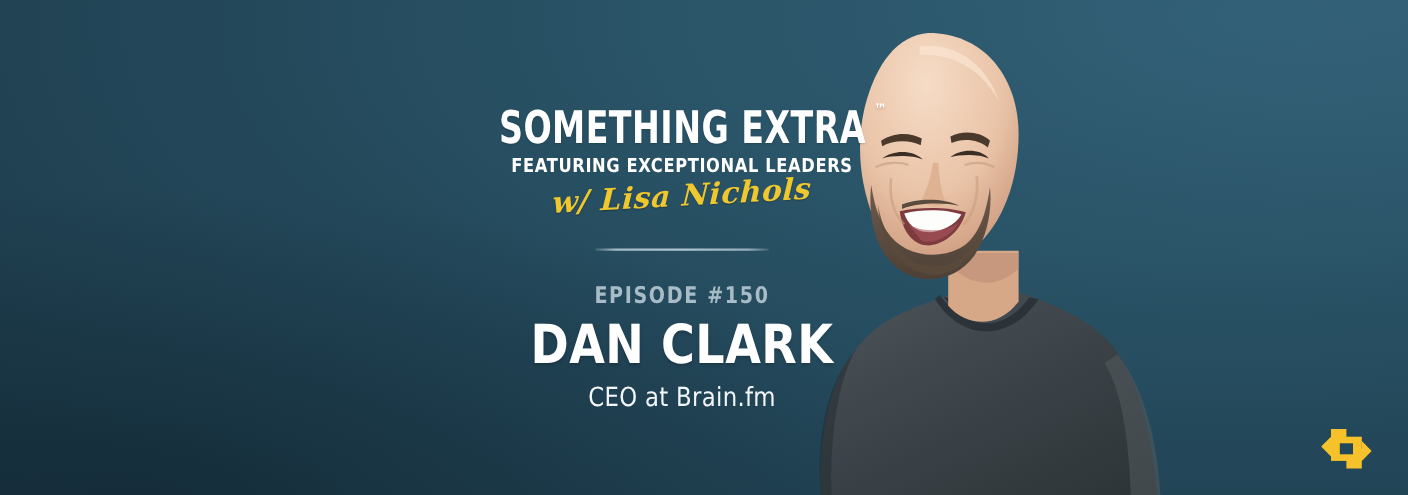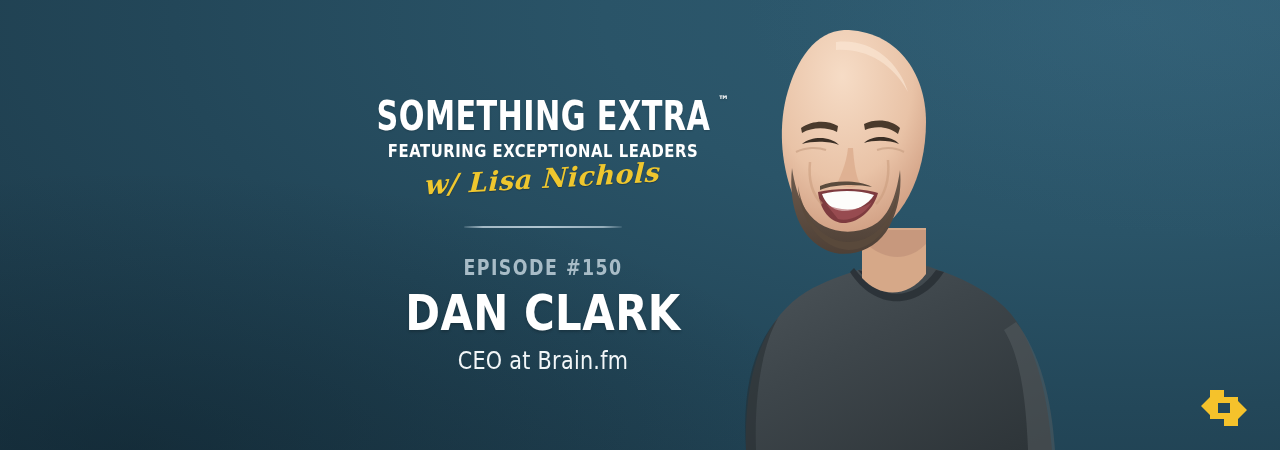--- a/index.html
+++ b/index.html
@@ -31,21 +31,21 @@
     pointer-events:none;
   }
 
   
   .textblock {
     position:absolute;
     left:0; top:0;
     width:900px; height:450px;
     display:flex;
     flex-direction:column;
-    align-items:center;
+    align-items:flex-end;
     justify-content:flex-start;
     padding-left:16px;
     padding-top:0;
     z-index:4;
     pointer-events:none;
   }
   .inner {
     width:560px;
     margin-left:170px;
     text-align:center;

